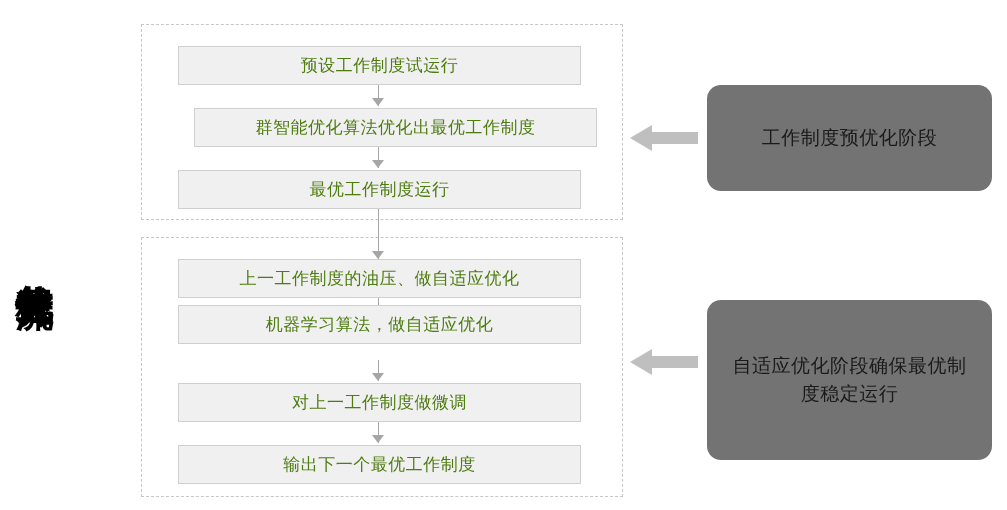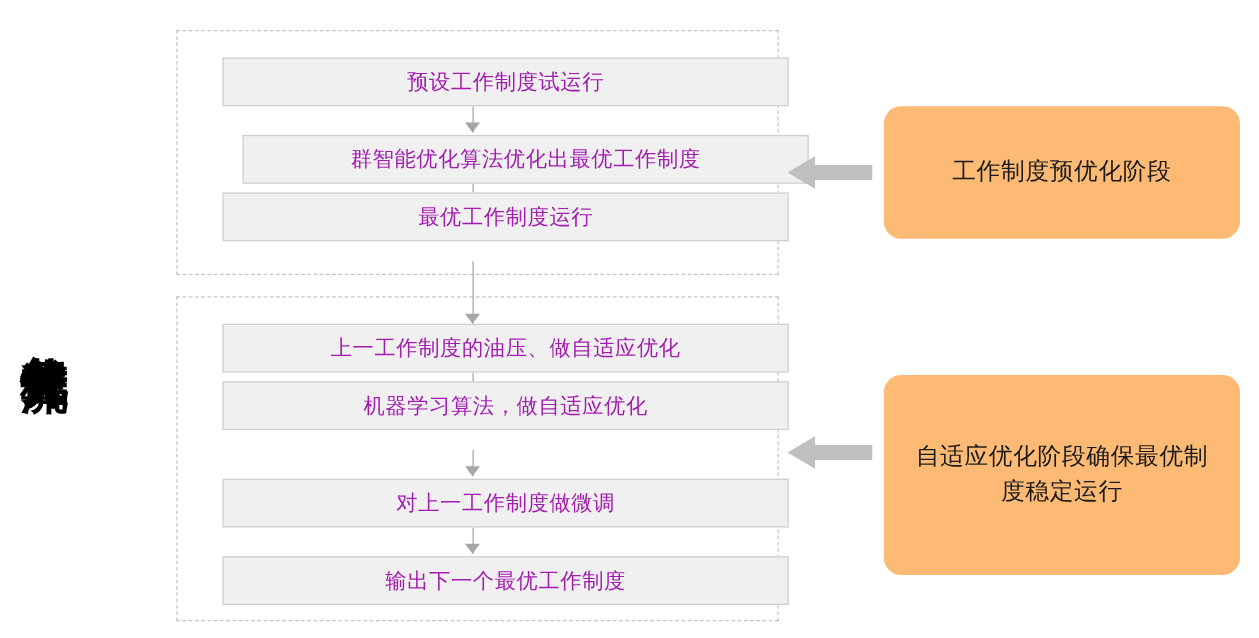--- a/index.html
+++ b/index.html
@@ -54,30 +54,30 @@
     left: 141px;
     top: 237px;
     width: 482px;
     height: 260px;
   }
 
   
   .step-box {
     position: absolute;
     left: 178px;
-    width: 453px;
+    width: 403px;
     height: 39px;
     background: #f0f0f0;
     border: 1px solid #cfcfcf;
     box-sizing: border-box;
     display: flex;
     align-items: center;
     justify-content: center;
     font-size: 17px;
-    color: #a21caf;
+    color: #4d7c0f;
     letter-spacing: 0.5px;
     white-space: nowrap;
   }
 
   
   .connector {
     position: absolute;
     left: 378px;
     width: 1px;
     background: #a6a6a6;
@@ -90,21 +90,21 @@
     border-left: 6px solid transparent;
     border-right: 6px solid transparent;
     border-top: 8px solid #a6a6a6;
   }
 
   
   .stage-card {
     position: absolute;
     left: 707px;
     width: 285px;
-    background: #fdba74;
+    background: #737373;
     border-radius: 14px;
     display: flex;
     align-items: center;
     justify-content: center;
     text-align: center;
     font-size: 19px;
     color: #1a1a1a;
     letter-spacing: 0.5px;
     line-height: 1.45;
     box-sizing: border-box;
@@ -157,21 +157,21 @@
 
 <div class="connector" style="top:422px;height:21px;"></div>
 <div class="arrowhead" style="top:435px;"></div>
 
 <div class="step-box" style="top:46px;">
   <span>预设工作制度试运行</span>
 </div>
 <div class="step-box" style="top:108px;margin-left:16px;">
   <span>群智能优化算法优化出最优工作制度</span>
 </div>
-<div class="step-box" style="top:154px;font-family:Liberation Serif, serif;">
+<div class="step-box" style="top:170px;font-family:Liberation Serif, serif;">
   <span>最优工作制度运行</span>
 </div>
 
 <div class="step-box" style="top:259px;">
   <span>上一工作制度的油压、做自适应优化</span>
 </div>
 <div class="step-box" style="top:305px;">
   <span>机器学习算法，做自适应优化</span>
 </div>
 <div class="step-box" style="top:383px;">

